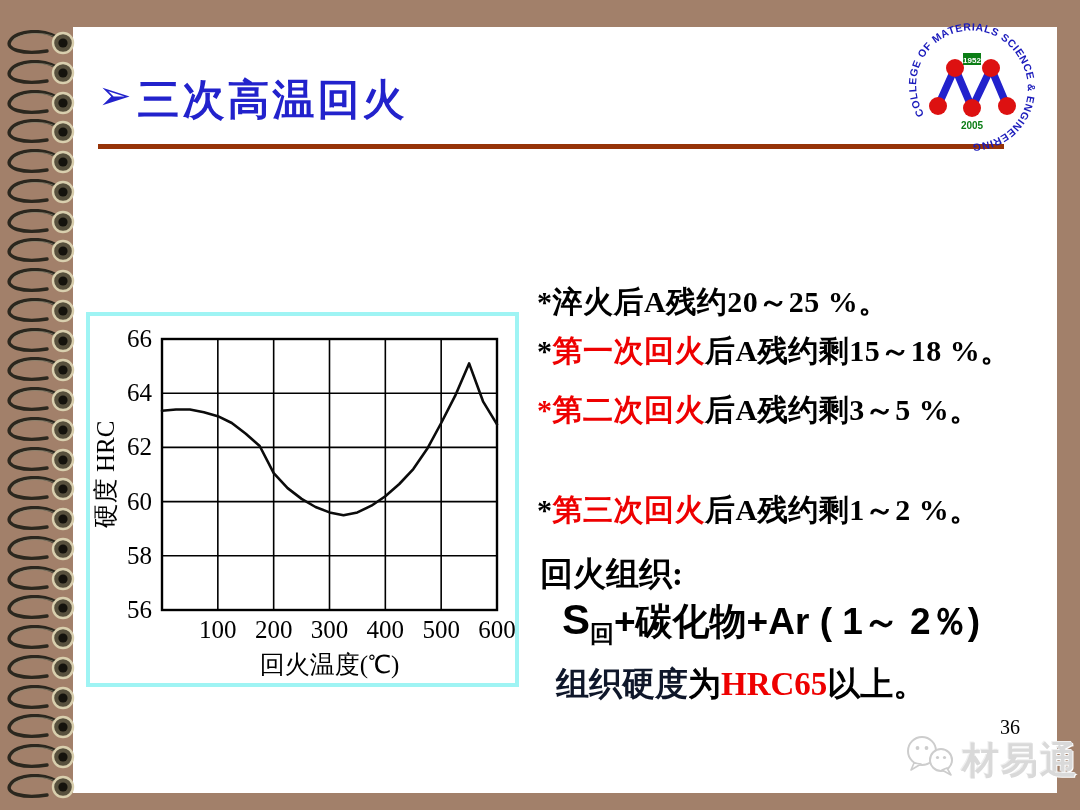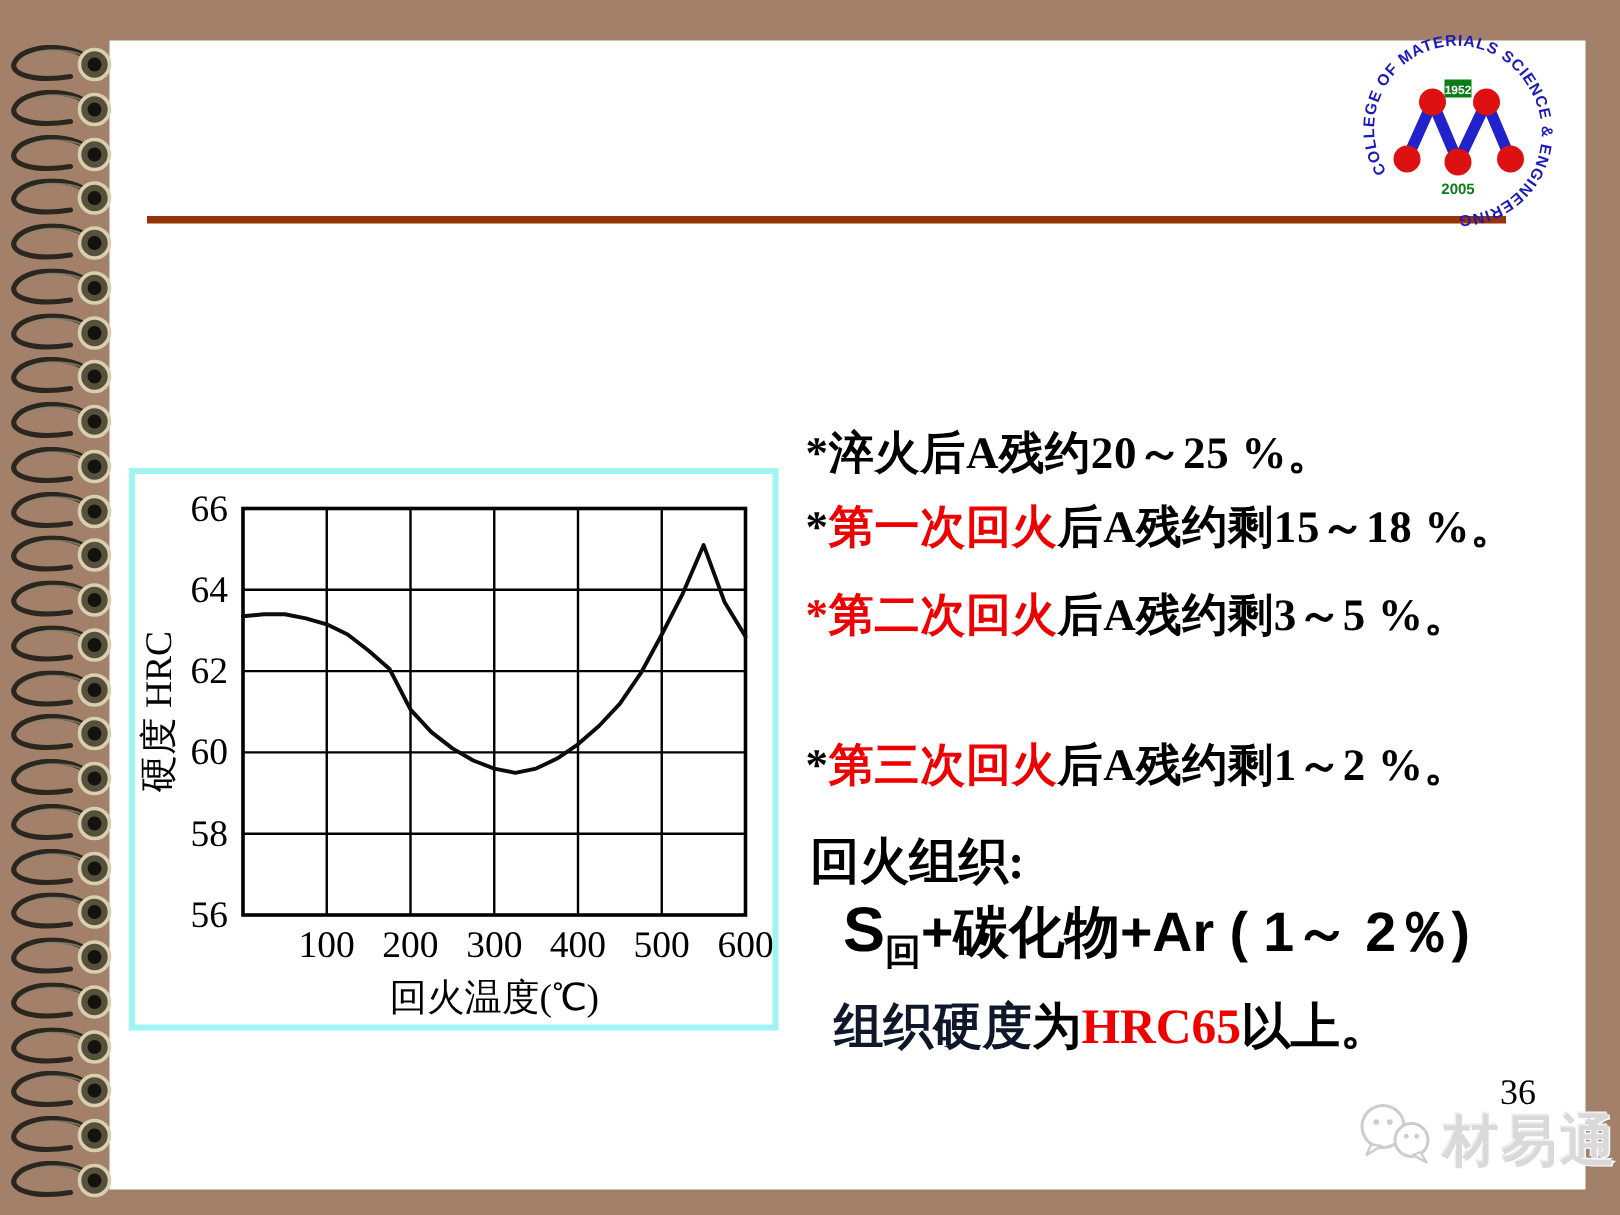--- a/index.html
+++ b/index.html
@@ -27,21 +27,21 @@
   .formula{position:absolute;left:562px;top:596px;white-space:nowrap;color:#000;
            font-family:"Liberation Sans",sans-serif;font-weight:bold;font-size:37px;}
   .formula .base{font-size:42px;}
   .formula sub{font-size:24px;}
 
   .hardness{position:absolute;left:556px;top:662px;font-size:33px;font-weight:600;white-space:nowrap;color:#000;}
   .hardness .blue{color:#0f172a;font-weight:700;}
   .hardness .hred{color:#ee0000;font-weight:700;}
 
   .logo{position:absolute;left:903px;top:20px;}
-  .pagenum{position:absolute;left:1000px;top:716px;font-size:24px;color:#000;}
+  .pagenum{position:absolute;left:1000px;top:716px;font-size:20px;color:#000;}
   .wm-icon{position:absolute;left:901px;top:734px;}
   .wm-text{position:absolute;left:962px;top:736px;font-size:37px;font-weight:bold;
            color:#d9d9d9;letter-spacing:2px;text-shadow:1px 1px 0 #ffffff,-1px -1px 0 #efefef;}
 </style>
 </head>
 <body>
 
 <div class="stage">
 
   <div class="page"></div>
@@ -198,20 +198,23 @@
           <circle cx="61" cy="13" r="4.6" fill="#14120c"></circle>
         </svg></div>
       <div class="ring" style="top: 773.75px;"><svg width="78" height="30" viewBox="0 0 78 30">
           <path d="M60 11 C44 -3 14 0 8 11 C3 19 20 25 45 21" fill="none" stroke="#2b271e" stroke-width="3.4" stroke-linecap="round"></path>
           <path d="M60 11 C46 0 18 2 11 11" fill="none" stroke="#8d8672" stroke-width="1.2" opacity="0.8"></path>
           <circle cx="61" cy="13" r="10" fill="#57503d" stroke="#d9cfae" stroke-width="2.4"></circle>
           <circle cx="61" cy="13" r="4.6" fill="#14120c"></circle>
         </svg></div>
     </div>
 
+  <div class="title-row">
+    <span class="title-arrow">➢</span><span class="title-text">三次高温回火</span>
+  </div>
   <div class="rule"></div>
 
 
   <div class="chart-box">
     <svg id="chart-svg" width="425" height="367" viewBox="0 0 425 367">
         <line x1="127.83333333333333" y1="23" x2="127.83333333333333" y2="294" stroke="#000" stroke-width="1.6"></line>
         <line x1="183.66666666666666" y1="23" x2="183.66666666666666" y2="294" stroke="#000" stroke-width="1.6"></line>
         <line x1="239.5" y1="23" x2="239.5" y2="294" stroke="#000" stroke-width="1.6"></line>
         <line x1="295.3333333333333" y1="23" x2="295.3333333333333" y2="294" stroke="#000" stroke-width="1.6"></line>
         <line x1="351.1666666666667" y1="23" x2="351.1666666666667" y2="294" stroke="#000" stroke-width="1.6"></line>

